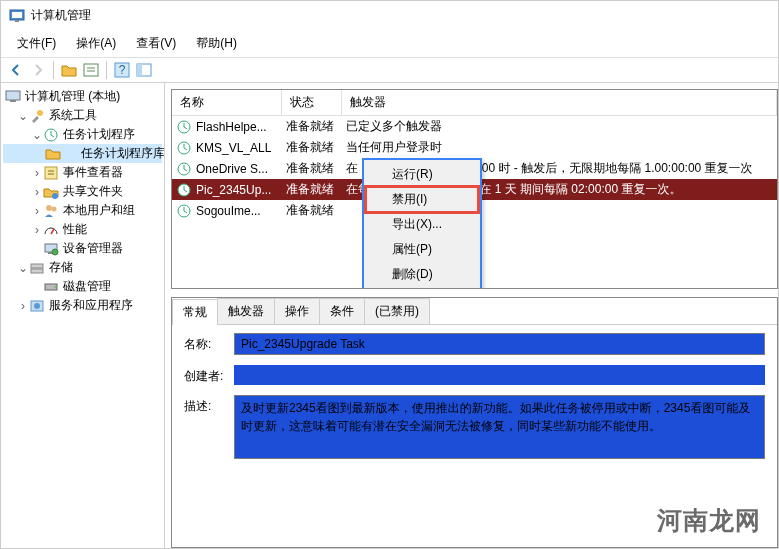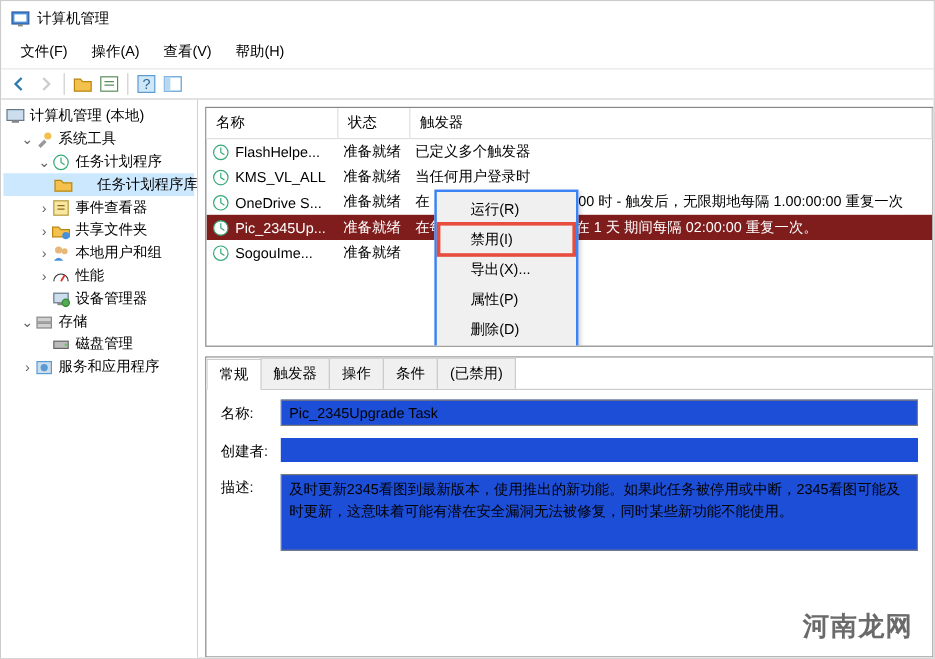--- a/index.html
+++ b/index.html
@@ -38,21 +38,21 @@
 .tabs span.active { background: #fff; position: relative; top: 1px; }
 .form { padding: 8px 12px; }
 .form-row { display: flex; align-items: flex-start; margin-bottom: 10px; }
 .form-row label { width: 50px; padding-top: 3px; }
 .form-row .val { flex: 1; border: 1px solid #7a7a7a; padding: 3px 6px; background: #1d4ed8; min-height: 20px; }
 .form-row .noborder { border: none; }
 .form-row textarea.val { height: 64px; resize: none; font-family: inherit; line-height: 1.5; }
 .ctx-menu { position: absolute; background: #f0f0f0; border: 2px solid #3b82f6; box-shadow: 2px 2px 4px rgba(0,0,0,0.2); z-index: 100; min-width: 120px; padding: 2px; }
 .ctx-menu div { padding: 4px 20px 4px 26px; }
 .ctx-menu .highlight { outline: 3px solid #e74c3c; outline-offset: -1px; }
-.watermark { position: absolute; right: 18px; bottom: 12px; font-size: 22px; font-weight: bold; color: #6a6a6a; font-family: "SimHei", sans-serif; letter-spacing: 1px; }
+.watermark { position: absolute; right: 18px; bottom: 12px; font-size: 25px; font-weight: bold; color: #6a6a6a; font-family: "SimHei", sans-serif; letter-spacing: 1px; }
 </style>
 </head>
 <body>
 
 <div class="titlebar">
   <svg class="icon" viewBox="0 0 16 16">
       <rect x="1" y="2" width="14" height="10" fill="#4a90d9" stroke="#2c5aa0"></rect>
       <rect x="3" y="4" width="10" height="6" fill="#fff"></rect>
       <rect x="6" y="12" width="4" height="2" fill="#888"></rect>
     </svg>

